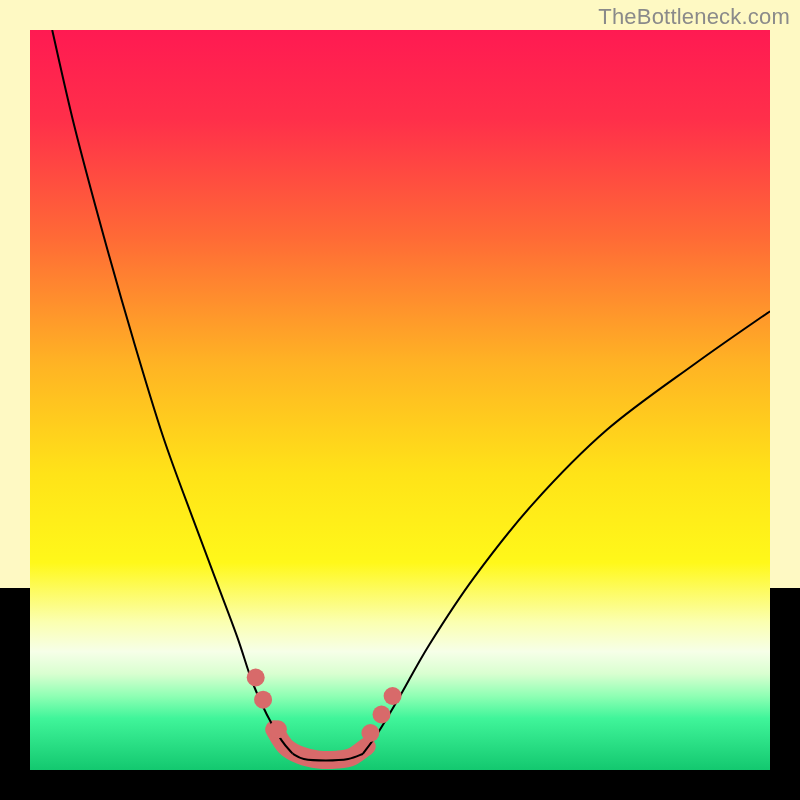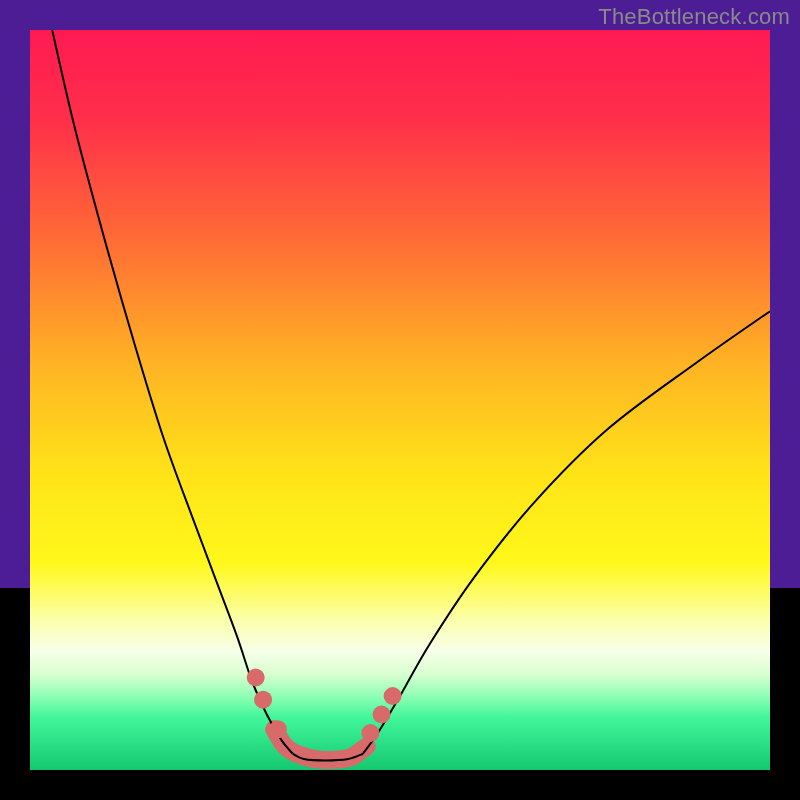--- a/index.html
+++ b/index.html
@@ -9,21 +9,21 @@
     height: 800px;
     background: #000;
     overflow: hidden;
   }
   .frame {
     position: absolute;
     left: 0;
     top: 0;
     width: 800px;
     height: 588px;
-    background: #4c1d95;
+    background: #fef9c3;
   }
   .plot {
     position: absolute;
     left: 30px;
     top: 30px;
     width: 740px;
     height: 740px;
     
   }
   .watermark {

